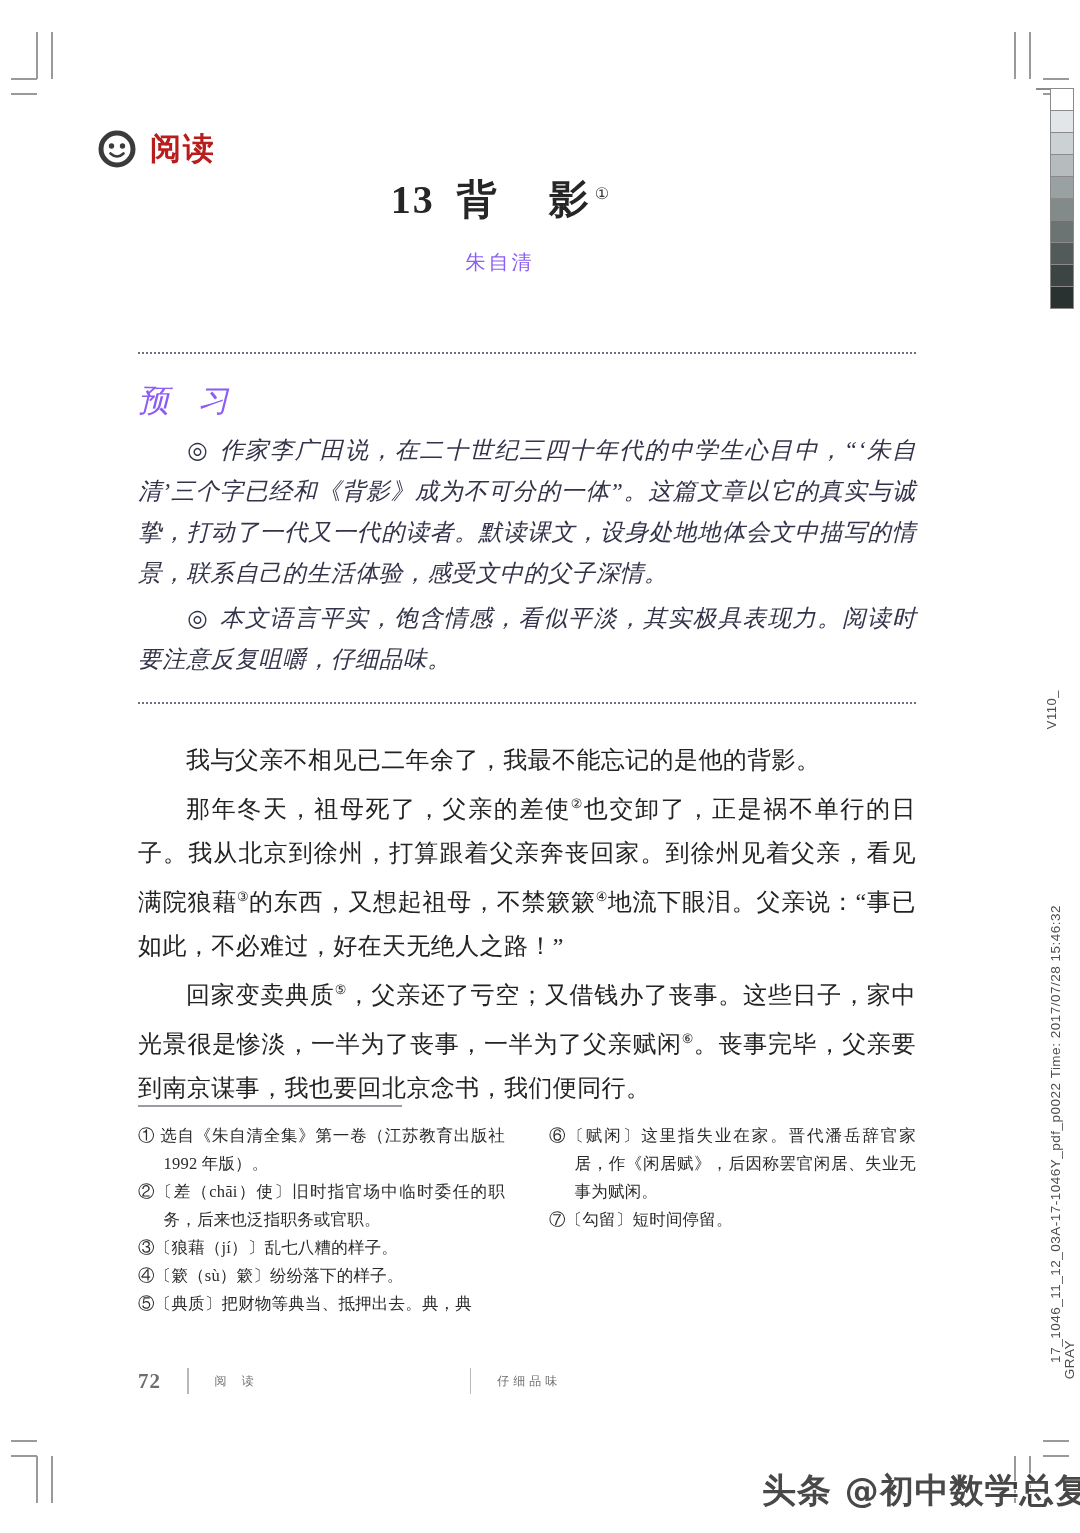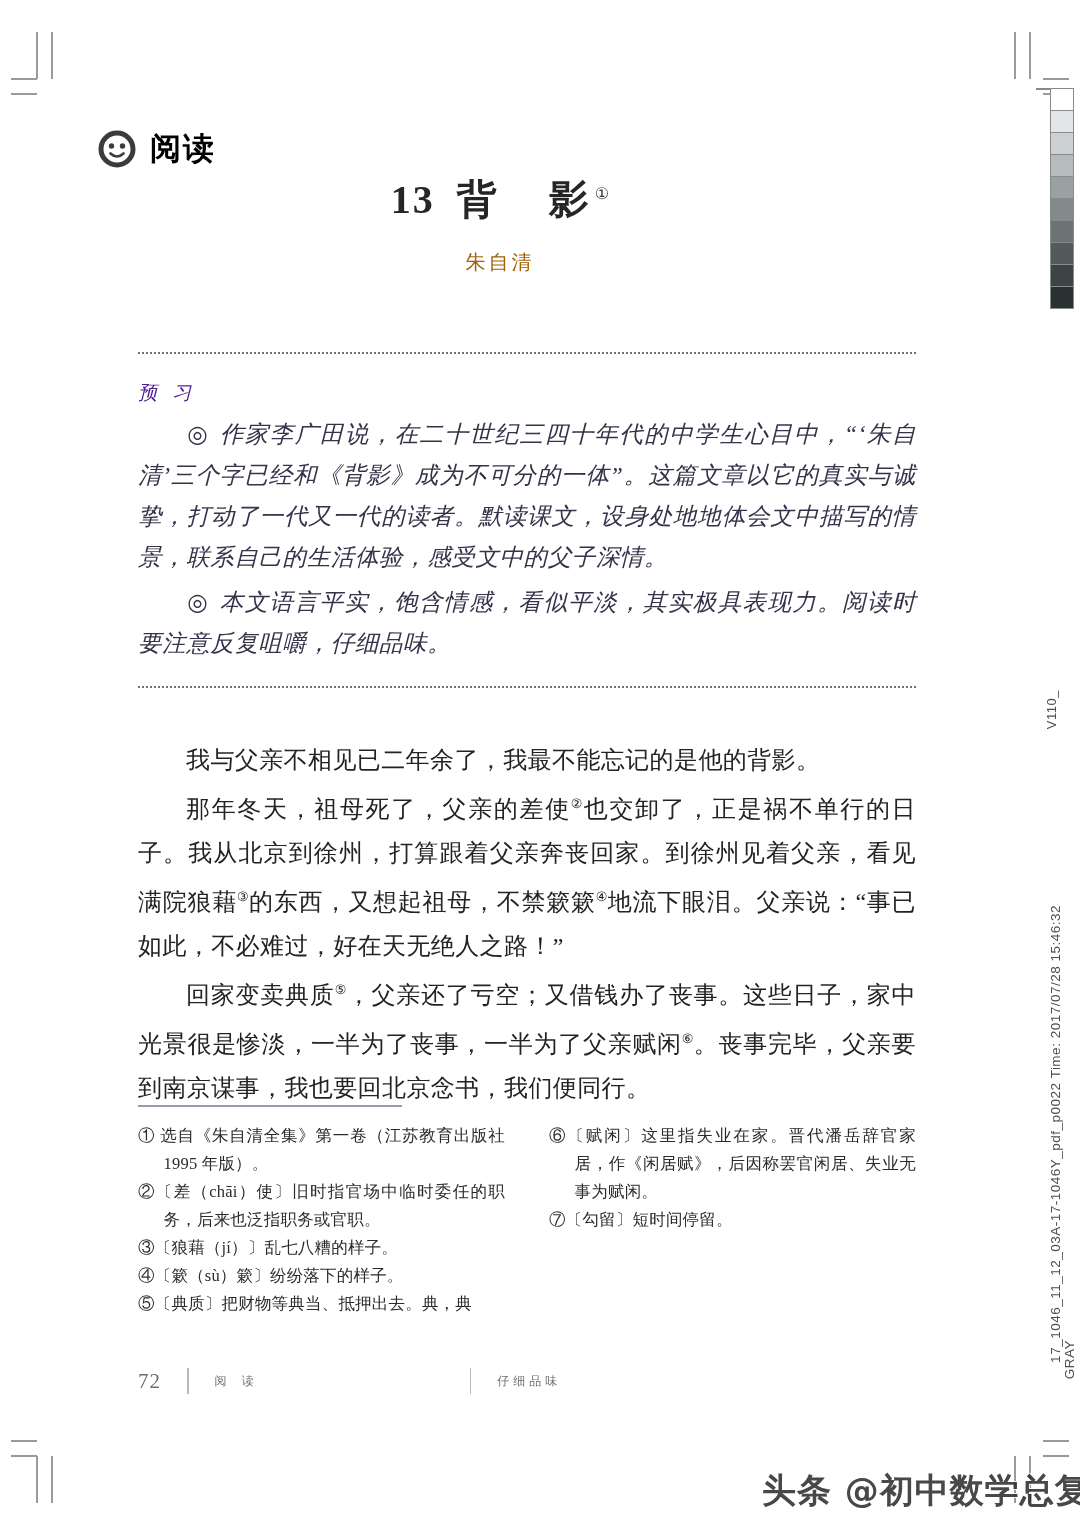--- a/index.html
+++ b/index.html
@@ -83,21 +83,21 @@
     left: 98px; top: 128px;
     display: flex;
     align-items: center;
     gap: 14px;
   }
   .smiley { width: 38px; height: 38px; display: block; }
   .read-label {
     font-family: "DejaVu Serif", "Liberation Serif", serif;
     font-size: 31px;
     font-weight: 700;
-    color: #000000;
+    color: #b91c1c;
     letter-spacing: 2px;
   }
 
   
   .title-block {
     position: absolute;
     left: 0; top: 172px;
     width: 1000px;
     text-align: center;
   }
@@ -115,40 +115,40 @@
     font-size: 16px;
     vertical-align: super;
     letter-spacing: 0;
     font-weight: 400;
     color: #3a3a3a;
   }
   .author {
     margin-top: 22px;
     font-family: "Liberation Serif", "DejaVu Serif", serif;
     font-size: 20px;
-    color: #a16207;
+    color: #8b5cf6;
     letter-spacing: 3px;
     text-align: center;
   }
 
   
   .preview {
     position: absolute;
     left: 138px; top: 352px;
     width: 778px;
     border-top: 2.5px dotted #6f6f84;
     border-bottom: 2.5px dotted #6f6f84;
     padding: 26px 0 22px 0;
     box-sizing: content-box;
   }
   .preview-heading {
-    font-family: Liberation Sans, sans-serif;
+    font-family: Liberation Mono, monospace;
     font-style: italic;
-    font-size: 19px;
-    color: #4c1d95;
+    font-size: 31px;
+    color: #8b5cf6;
     letter-spacing: 5px;
     margin-bottom: 8px;
   }
   .preview-item {
     font-family: "Liberation Serif", "DejaVu Serif", serif;
     font-style: italic;
     font-size: 23.5px;
     line-height: 41px;
     color: #33334a;
     text-align: justify;
@@ -207,21 +207,21 @@
 
   
   .footer {
     position: absolute;
     left: 138px; top: 1368px;
     display: flex;
     align-items: center;
     font-family: "Liberation Serif", "DejaVu Serif", serif;
     color: #6d6d6d;
   }
-  .footer .pageno { font-size: 21px; letter-spacing: 1px; }
+  .footer .pageno { font-size: 21px; letter-spacing: 1px; font-weight: bold; }
   .footer .divider {
     width: 1.5px; height: 26px;
     background: #b9b9b9;
     margin: 0 26px;
   }
   .footer .sect { font-size: 12px; letter-spacing: 4px; font-family: Liberation Mono, monospace; }
   .footer .unit-gap { width: 186px; }
 
   
   .watermark {
@@ -313,21 +313,21 @@
 
   <div class="body-text">
     <p class="body-p">我与父亲不相见已二年余了，我最不能忘记的是他的背影。</p>
     <p class="body-p">那年冬天，祖母死了，父亲的差使<sup>②</sup>也交卸了，正是祸不单行的日子。我从北京到徐州，打算跟着父亲奔丧回家。到徐州见着父亲，看见满院狼藉<sup>③</sup>的东西，又想起祖母，不禁簌簌<sup>④</sup>地流下眼泪。父亲说：“事已如此，不必难过，好在天无绝人之路！”</p>
     <p class="body-p">回家变卖典质<sup>⑤</sup>，父亲还了亏空；又借钱办了丧事。这些日子，家中光景很是惨淡，一半为了丧事，一半为了父亲赋闲<sup>⑥</sup>。丧事完毕，父亲要到南京谋事，我也要回北京念书，我们便同行。</p>
   </div>
 
   <div class="fn-rule"></div>
   <div class="footnotes">
     <div class="fn-col">
-      <p class="fn-item">① 选自《朱自清全集》第一卷（江苏教育出版社 1995 年版）。</p>
+      <p class="fn-item">① 选自《朱自清全集》第一卷（江苏教育出版社 1992 年版）。</p>
       <p class="fn-item">②〔差（chāi）使〕旧时指官场中临时委任的职务，后来也泛指职务或官职。</p>
       <p class="fn-item">③〔狼藉（jí）〕乱七八糟的样子。</p>
       <p class="fn-item">④〔簌（sù）簌〕纷纷落下的样子。</p>
       <p class="fn-item">⑤〔典质〕把财物等典当、抵押出去。典，典</p>
     </div>
     <div class="fn-col">
       <p class="fn-item">⑥〔赋闲〕这里指失业在家。晋代潘岳辞官家居，作《闲居赋》，后因称罢官闲居、失业无事为赋闲。</p>
       <p class="fn-item">⑦〔勾留〕短时间停留。</p>
     </div>
   </div>

